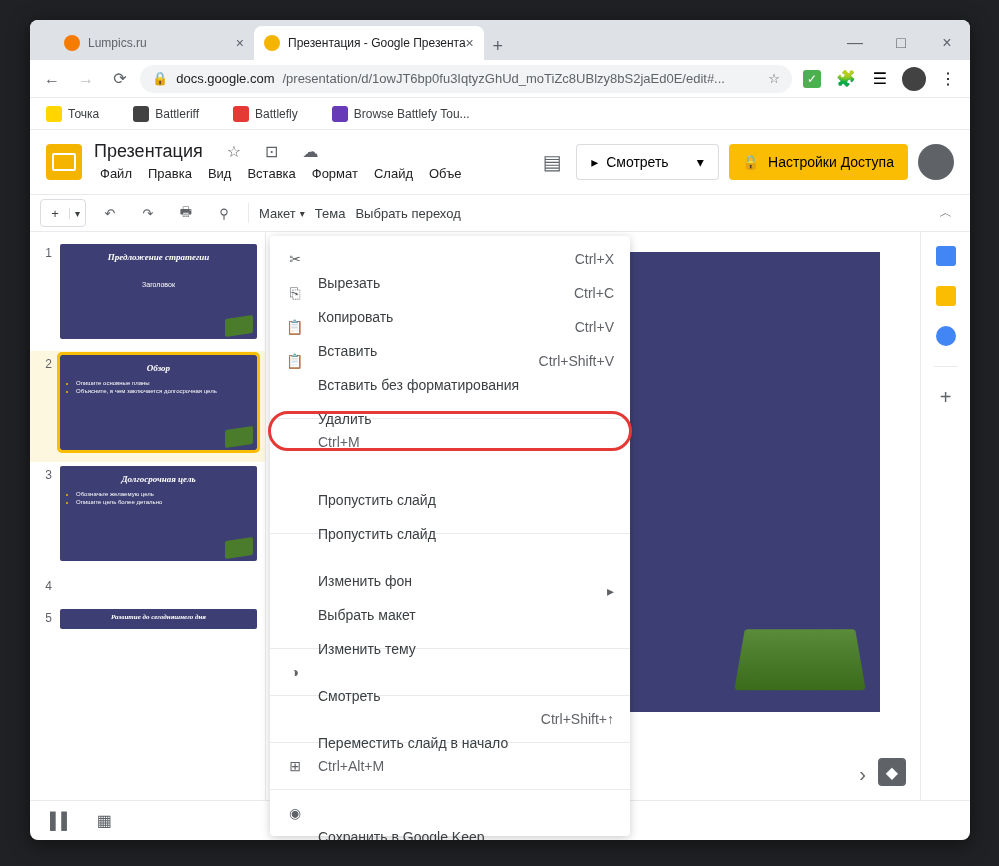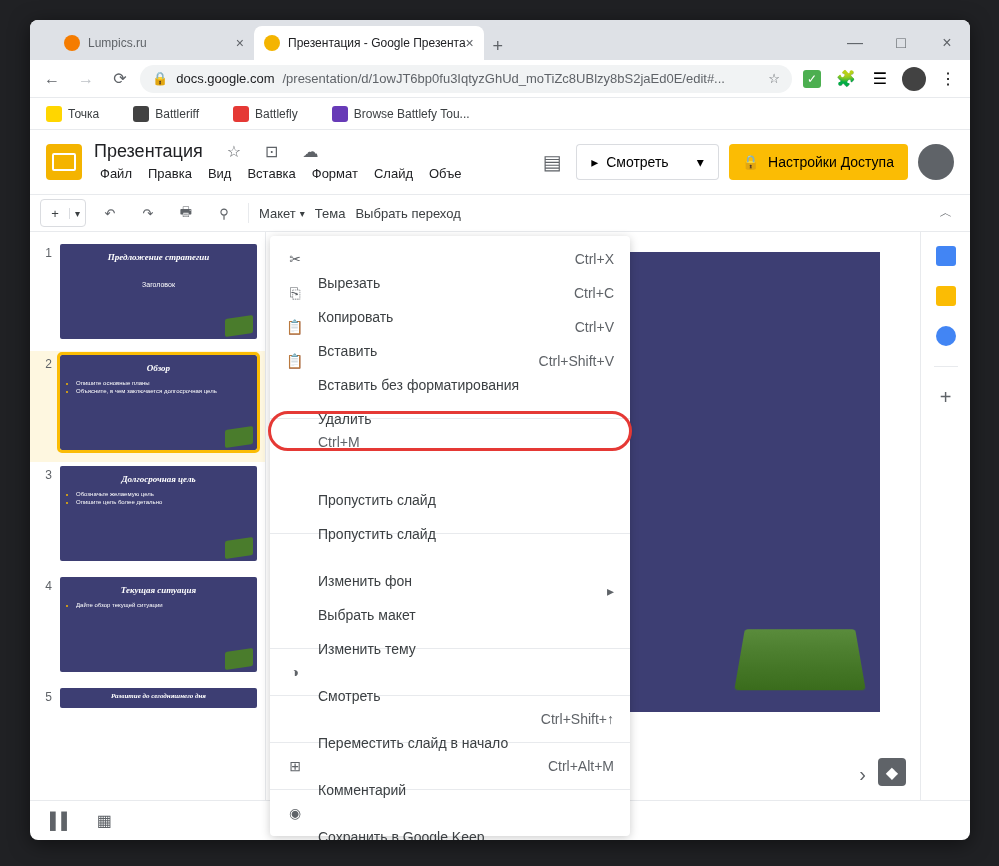--- a/index.html
+++ b/index.html
@@ -227,27 +227,20 @@
             <div class="t-title">Долгосрочная цель</div>
             <ul class="t-body">
               <li><span>Обозначьте желаемую цель</span></li>
               <li><span>Опишите цель более детально</span></li>
             </ul>
             <div class="maze"></div>
           </div>
       </div>
       <div class="thumb-wrap">
         <div class="thumb-num">4</div>
-        <div class="thumb">
-            <div class="t-title">Текущая ситуация</div>
-            <ul class="t-body">
-              <li><span>Дайте обзор текущей ситуации</span></li>
-            </ul>
-            <div class="maze"></div>
-          </div>
       </div>
       <div class="thumb-wrap">
         <div class="thumb-num">5</div>
         <div class="thumb" style="height:20px;padding:4px 8px">
             <div class="t-title" style="font-size:7px">Развитие до сегодняшнего дня</div>
           </div>
       </div>
     </div>
 
     <div class="canvas-area">
@@ -335,21 +328,20 @@
       </div>
     <div class="ctx-sep"></div>
     <div class="ctx-item">
         <span class="ctx-icon"></span>
         <span class="ctx-label">Переместить слайд в начало</span>
         <span class="ctx-short">Ctrl+Shift+↑</span>
       </div>
     <div class="ctx-sep"></div>
     <div class="ctx-item">
         <span class="ctx-icon">⊞</span>
-        <span class="ctx-label">Комментарий</span>
         <span class="ctx-short">Ctrl+Alt+M</span>
       </div>
     <div class="ctx-sep"></div>
     <div class="ctx-item">
         <span class="ctx-icon">◉</span>
         <span class="ctx-label">Сохранить в Google Keep</span>
       </div>
     <div class="ctx-highlight"></div>
   </div>
 </div>

